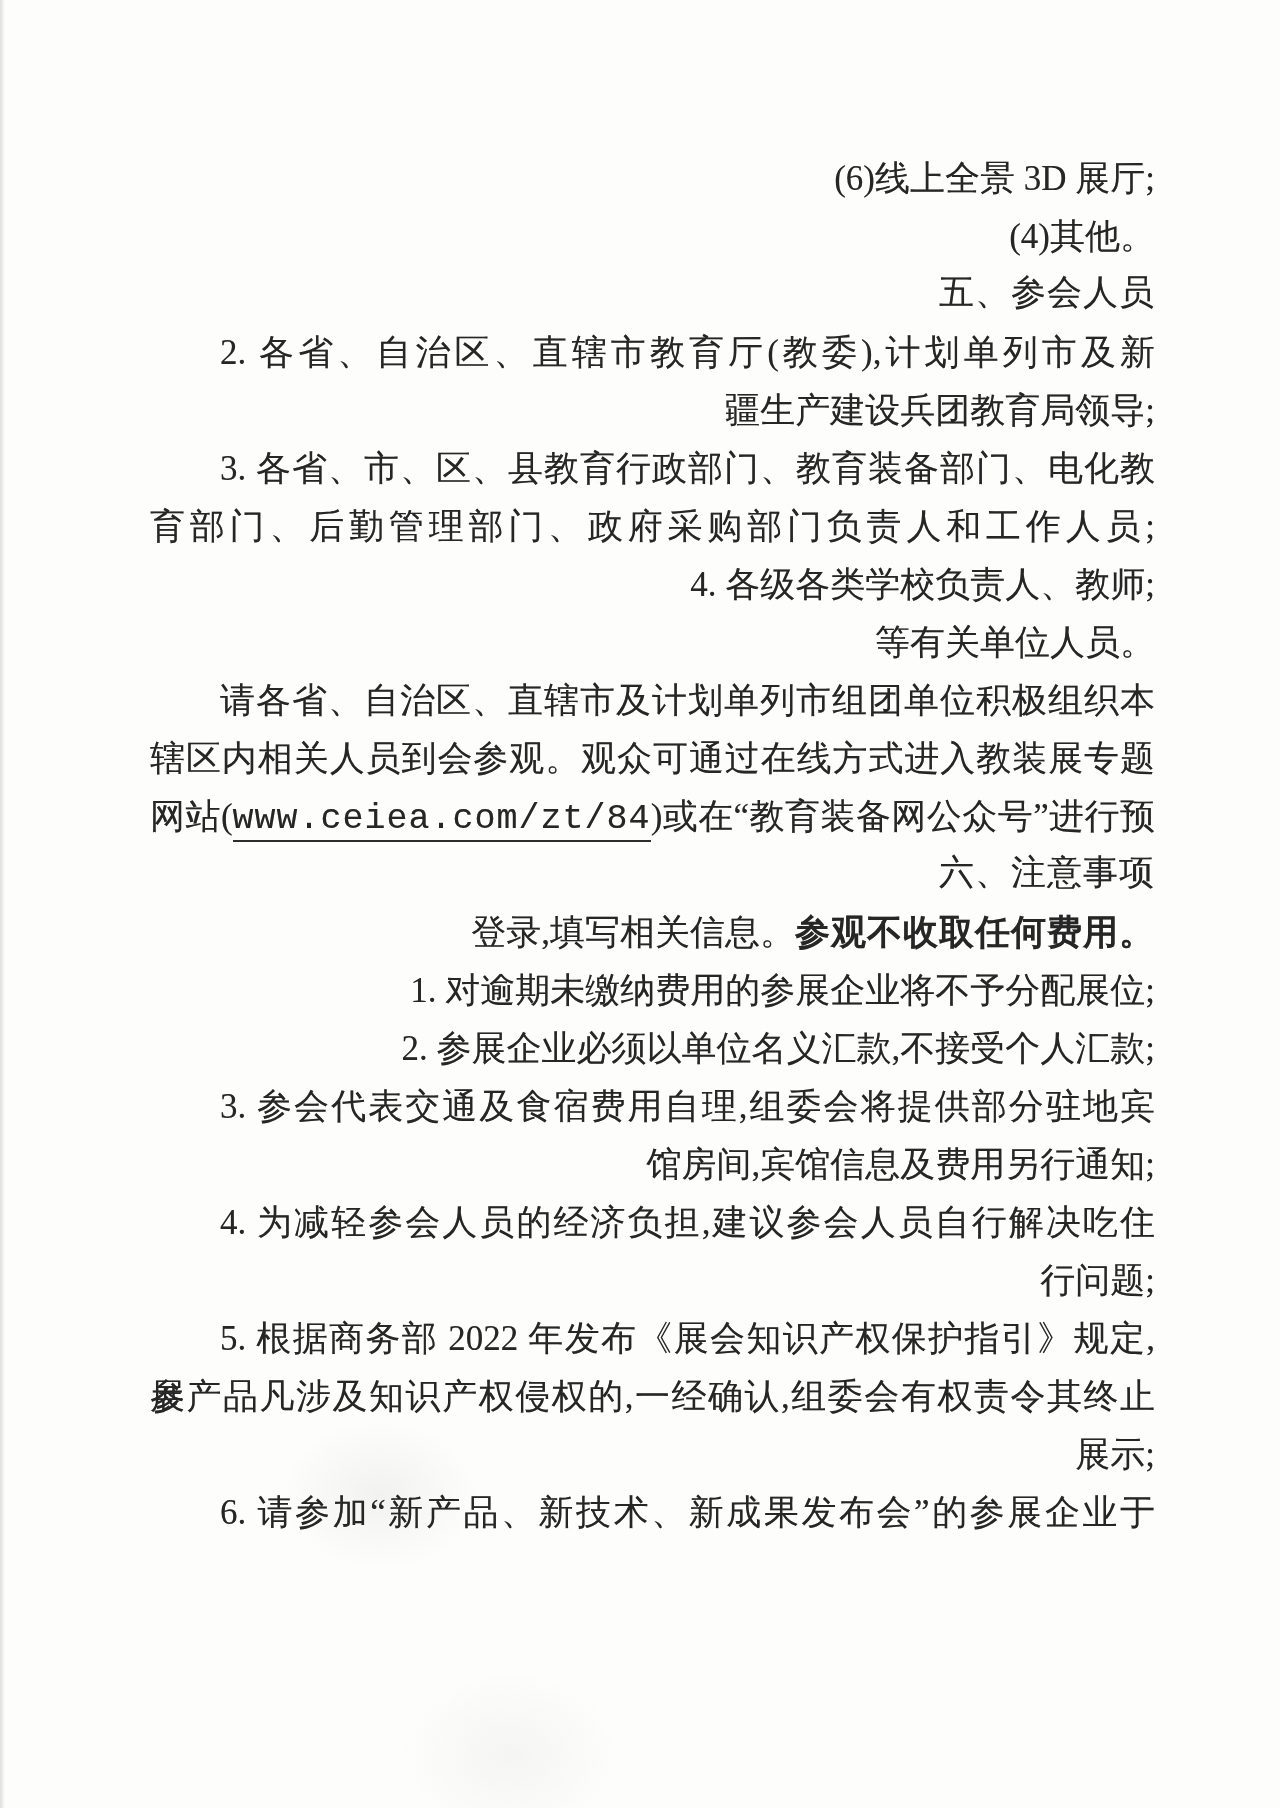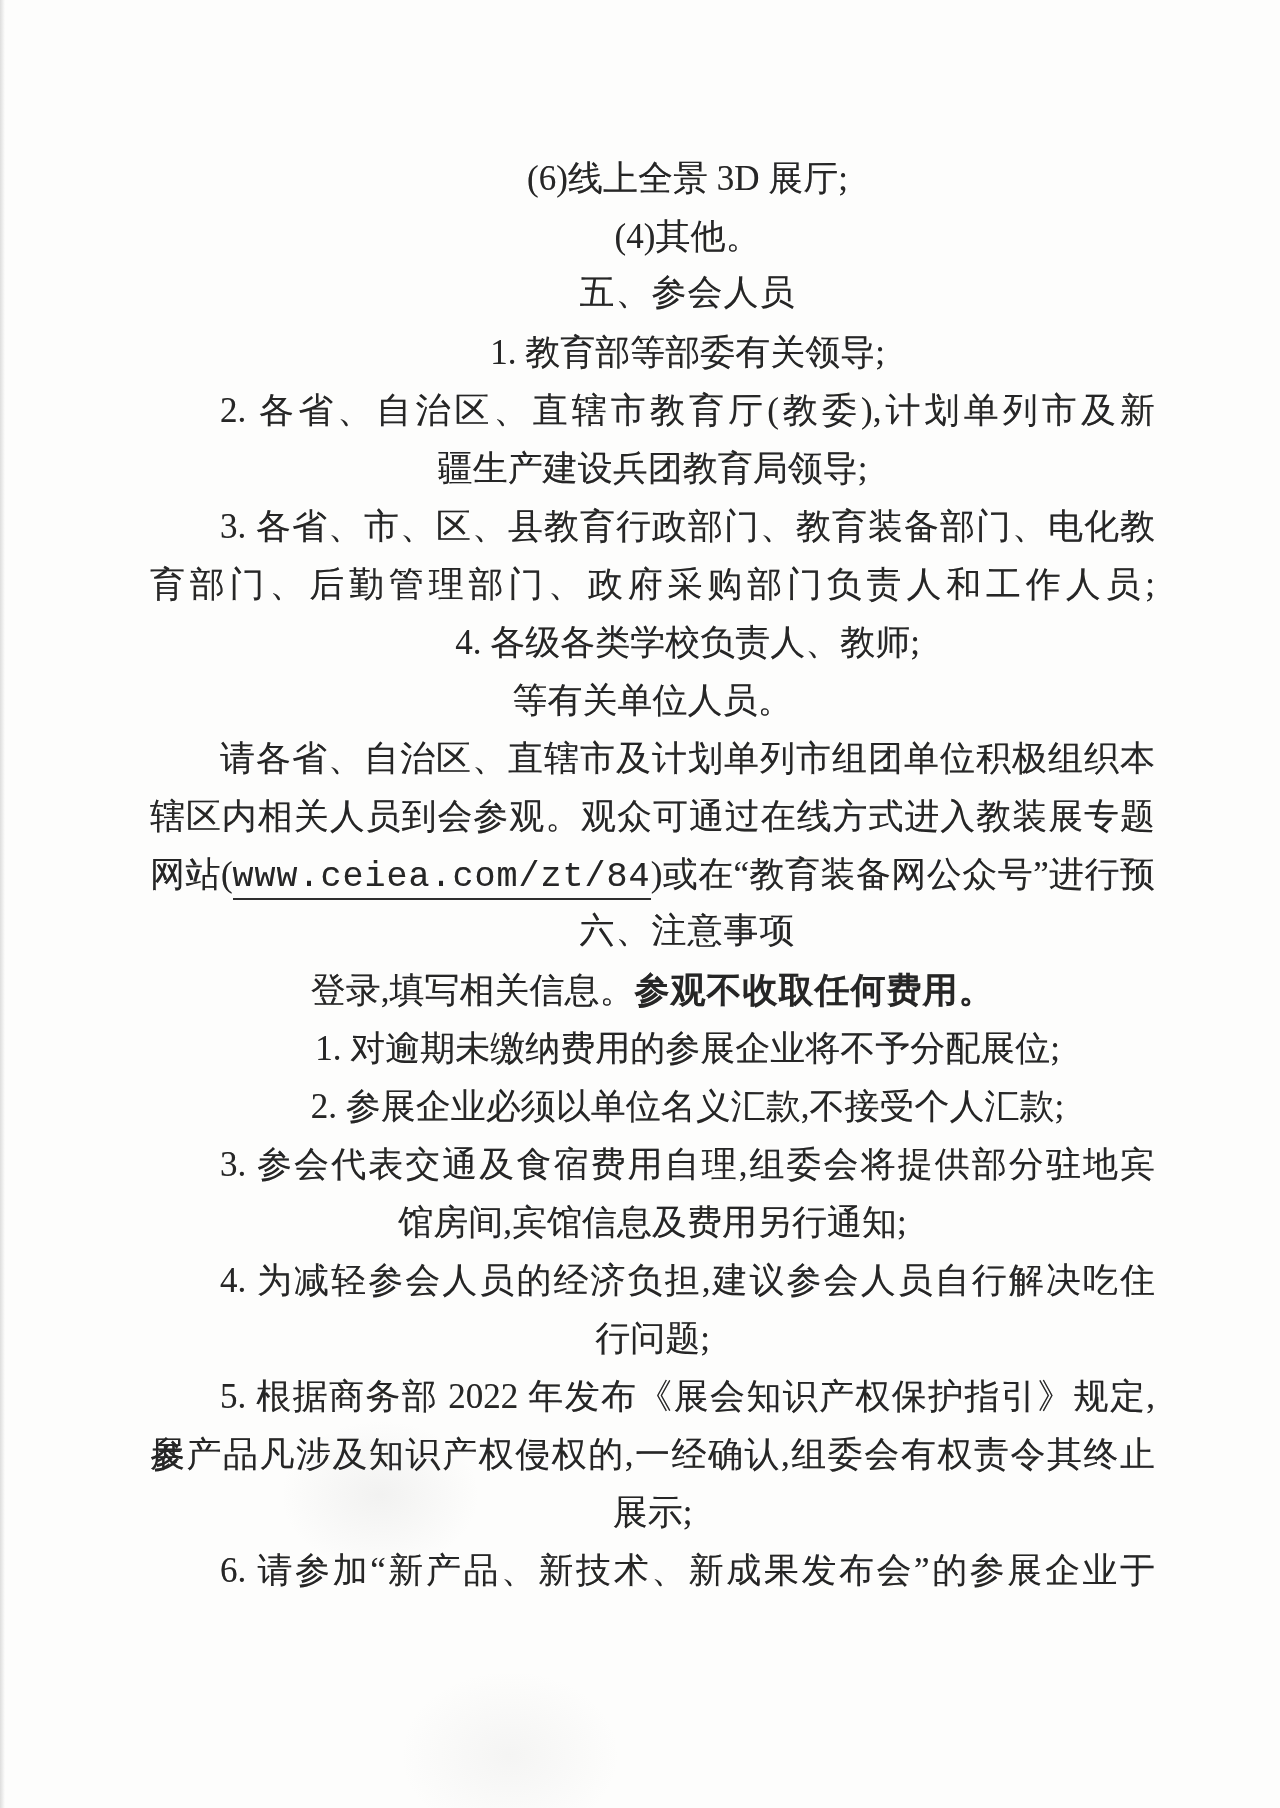--- a/index.html
+++ b/index.html
@@ -32,21 +32,21 @@
     position: absolute;
     top: 150px;
     left: 150px;
     width: 1005px;
     font-size: 35px;
     line-height: 58px;
     text-shadow: 0 0 0.5px rgba(50,50,50,0.4);
   }
   .line {
     height: 58px;
-    text-align: center;
+    text-align: right;
   }
   .line.indent { text-indent: 2em; }
   .line.justify {
     text-align: justify;
     text-align-last: justify;
     text-justify: inter-ideograph;
   }
   .line.line-heading,
   .seg-bold {
     font-family: Liberation Mono, monospace;
@@ -65,21 +65,20 @@
 <body>
 
 <div class="page">
   <div class="edge-shadow"></div>
   <div class="smudge s1"></div>
   <div class="smudge s2"></div>
   <div class="doc">
       <div class="line indent"><span class="seg-normal">(6)线上全景 3D 展厅;</span></div>
       <div class="line indent"><span class="seg-normal">(4)其他。</span></div>
       <div class="line line-heading indent"><span class="seg-normal">五、参会人员</span></div>
-      <div class="line indent"><span class="seg-normal">1. 教育部等部委有关领导;</span></div>
       <div class="line indent justify"><span class="seg-normal">2. 各省、自治区、直辖市教育厅(教委),计划单列市及新</span></div>
       <div class="line"><span class="seg-normal">疆生产建设兵团教育局领导;</span></div>
       <div class="line indent justify"><span class="seg-normal">3. 各省、市、区、县教育行政部门、教育装备部门、电化教</span></div>
       <div class="line justify"><span class="seg-normal">育部门、后勤管理部门、政府采购部门负责人和工作人员;</span></div>
       <div class="line indent"><span class="seg-normal">4. 各级各类学校负责人、教师;</span></div>
       <div class="line"><span class="seg-normal">等有关单位人员。</span></div>
       <div class="line indent justify"><span class="seg-normal">请各省、自治区、直辖市及计划单列市组团单位积极组织本</span></div>
       <div class="line justify"><span class="seg-normal">辖区内相关人员到会参观。观众可通过在线方式进入教装展专题</span></div>
       <div class="line justify"><span class="seg-normal">网站(</span><span class="seg-url">www.ceiea.com/zt/84</span><span class="seg-normal">)或在“教育装备网公众号”进行预</span></div>
       <div class="line line-heading indent"><span class="seg-normal">六、注意事项</span></div>

